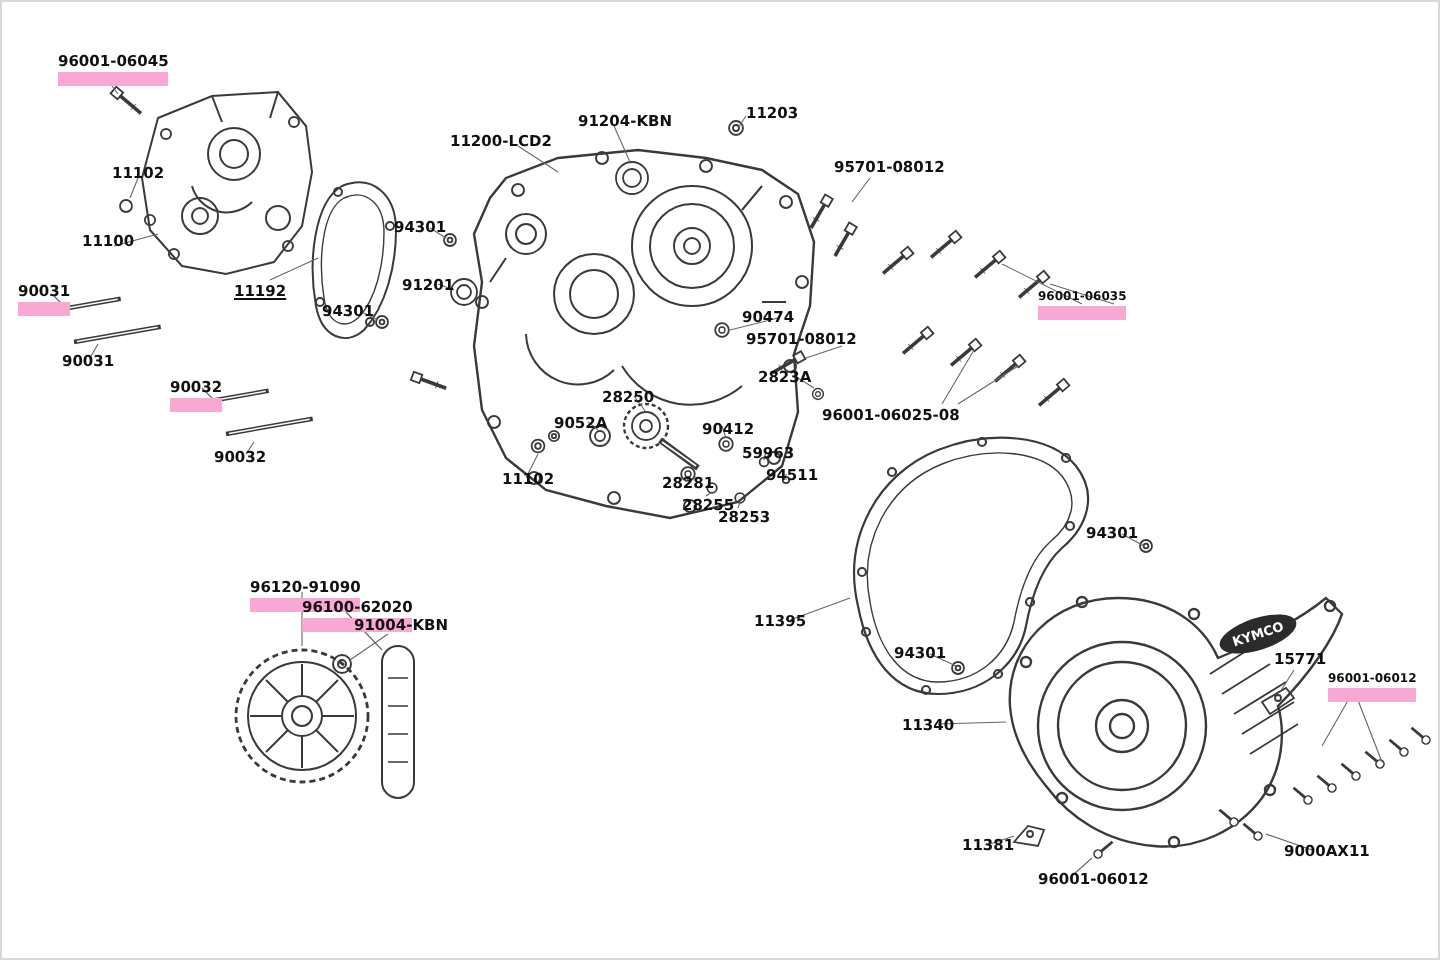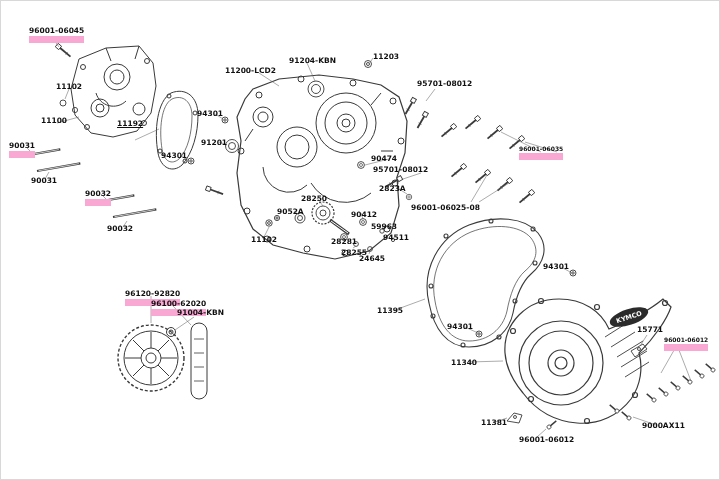--- a/index.html
+++ b/index.html
@@ -233,43 +233,43 @@
   </svg>
 
   <div id="labels">
       <div class="part-label u" style="left: 28px; top: 26px;">96001-06045</div>
       <div class="part-label" style="left: 55px; top: 82px;">11102</div>
       <div class="part-label" style="left: 40px; top: 116px;">11100</div>
       <div class="part-label u" style="left: 8px; top: 141px;">90031</div>
       <div class="part-label" style="left: 30px; top: 176px;">90031</div>
       <div class="part-label u" style="left: 84px; top: 189px;">90032</div>
       <div class="part-label" style="left: 106px; top: 224px;">90032</div>
-      <div class="part-label" style="left: 116px; top: 119px; text-decoration: underline;">11192</div>
+      <div class="part-label" style="left: 116px; top: 141px; text-decoration: underline;">11192</div>
       <div class="part-label" style="left: 196px; top: 109px;">94301</div>
       <div class="part-label" style="left: 200px; top: 138px;">91201</div>
       <div class="part-label" style="left: 160px; top: 151px;">94301</div>
       <div class="part-label" style="left: 224px; top: 66px;">11200-LCD2</div>
       <div class="part-label" style="left: 288px; top: 56px;">91204-KBN</div>
       <div class="part-label" style="left: 372px; top: 52px;">11203</div>
       <div class="part-label" style="left: 416px; top: 79px;">95701-08012</div>
       <div class="part-label u small" style="left: 518px; top: 145px;">96001-06035</div>
       <div class="part-label" style="left: 370px; top: 154px;">90474</div>
       <div class="part-label" style="left: 372px; top: 165px;">95701-08012</div>
       <div class="part-label" style="left: 378px; top: 184px;">2823A</div>
       <div class="part-label" style="left: 410px; top: 203px; text-align: right;">96001-06025-08</div>
       <div class="part-label" style="left: 300px; top: 194px;">28250</div>
       <div class="part-label" style="left: 276px; top: 207px;">9052A</div>
       <div class="part-label" style="left: 350px; top: 210px;">90412</div>
       <div class="part-label" style="left: 370px; top: 222px;">59963</div>
       <div class="part-label" style="left: 382px; top: 233px;">94511</div>
       <div class="part-label" style="left: 330px; top: 237px;">28281</div>
       <div class="part-label" style="left: 340px; top: 248px;">28255</div>
-      <div class="part-label" style="left: 358px; top: 254px;">24645</div>
+      <div class="part-label" style="left: 358px; top: 254px;">28253</div>
       <div class="part-label" style="left: 250px; top: 235px;">11102</div>
-      <div class="part-label u" style="left: 124px; top: 289px;">96120-92820</div>
+      <div class="part-label u" style="left: 124px; top: 289px;">96120-91090</div>
       <div class="part-label u" style="left: 150px; top: 299px;">96100-62020</div>
       <div class="part-label" style="left: 176px; top: 308px;">91004-KBN</div>
       <div class="part-label" style="left: 376px; top: 306px;">11395</div>
       <div class="part-label" style="left: 542px; top: 262px;">94301</div>
       <div class="part-label" style="left: 446px; top: 322px;">94301</div>
       <div class="part-label" style="left: 450px; top: 358px;">11340</div>
       <div class="part-label" style="left: 636px; top: 325px;">15771</div>
       <div class="part-label u small" style="left: 663px; top: 336px;">96001-06012</div>
       <div class="part-label" style="left: 480px; top: 418px;">11381</div>
       <div class="part-label" style="left: 518px; top: 435px;">96001-06012</div>

